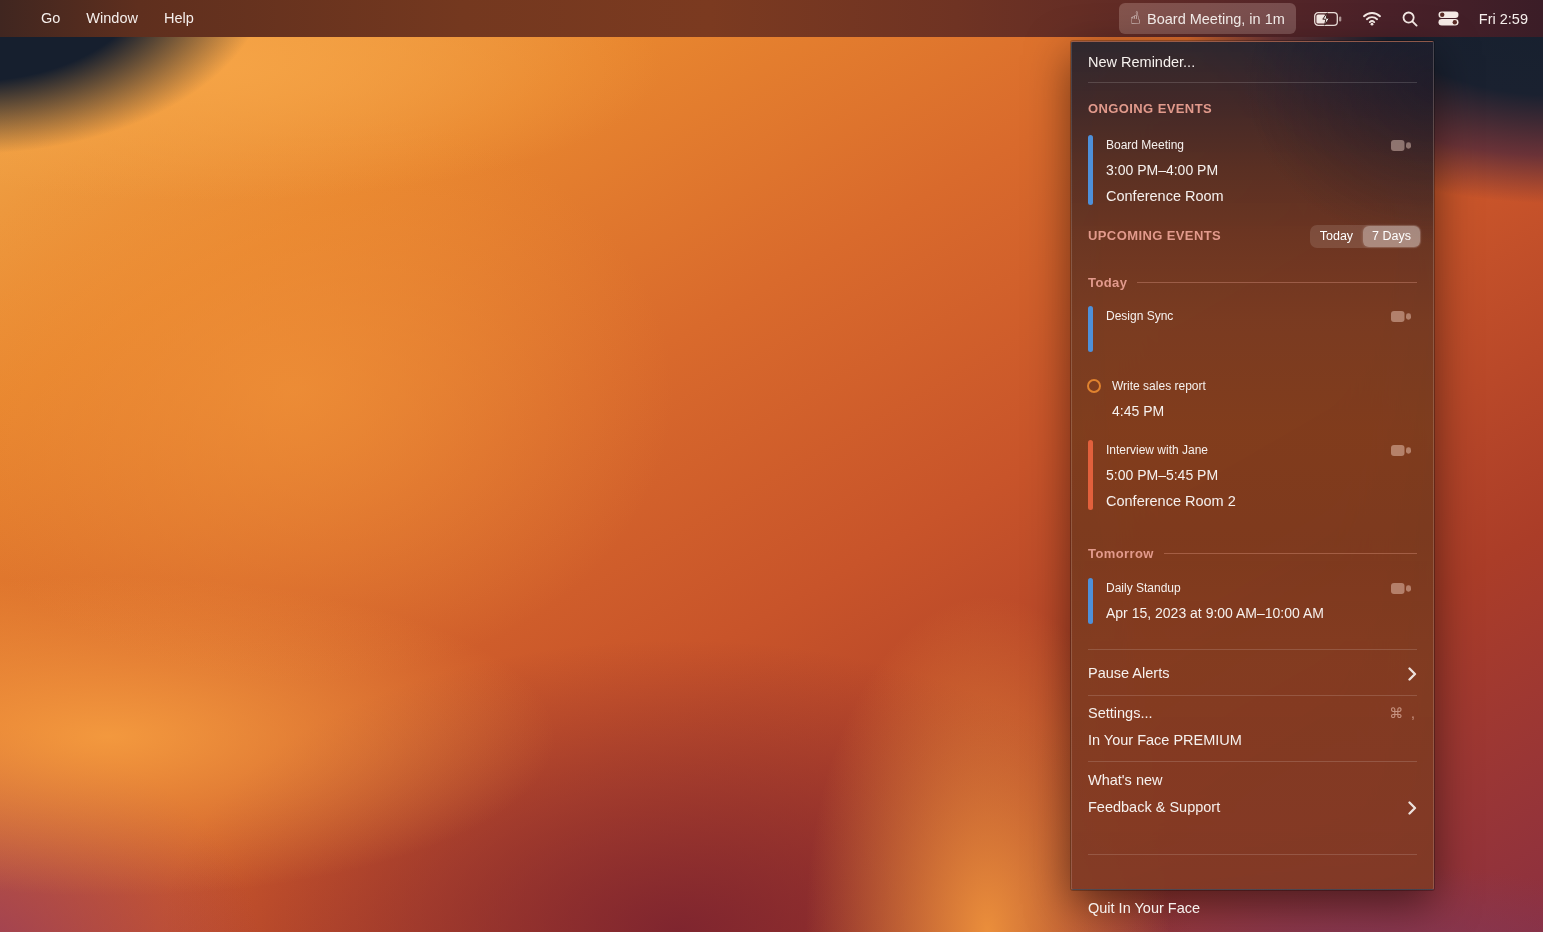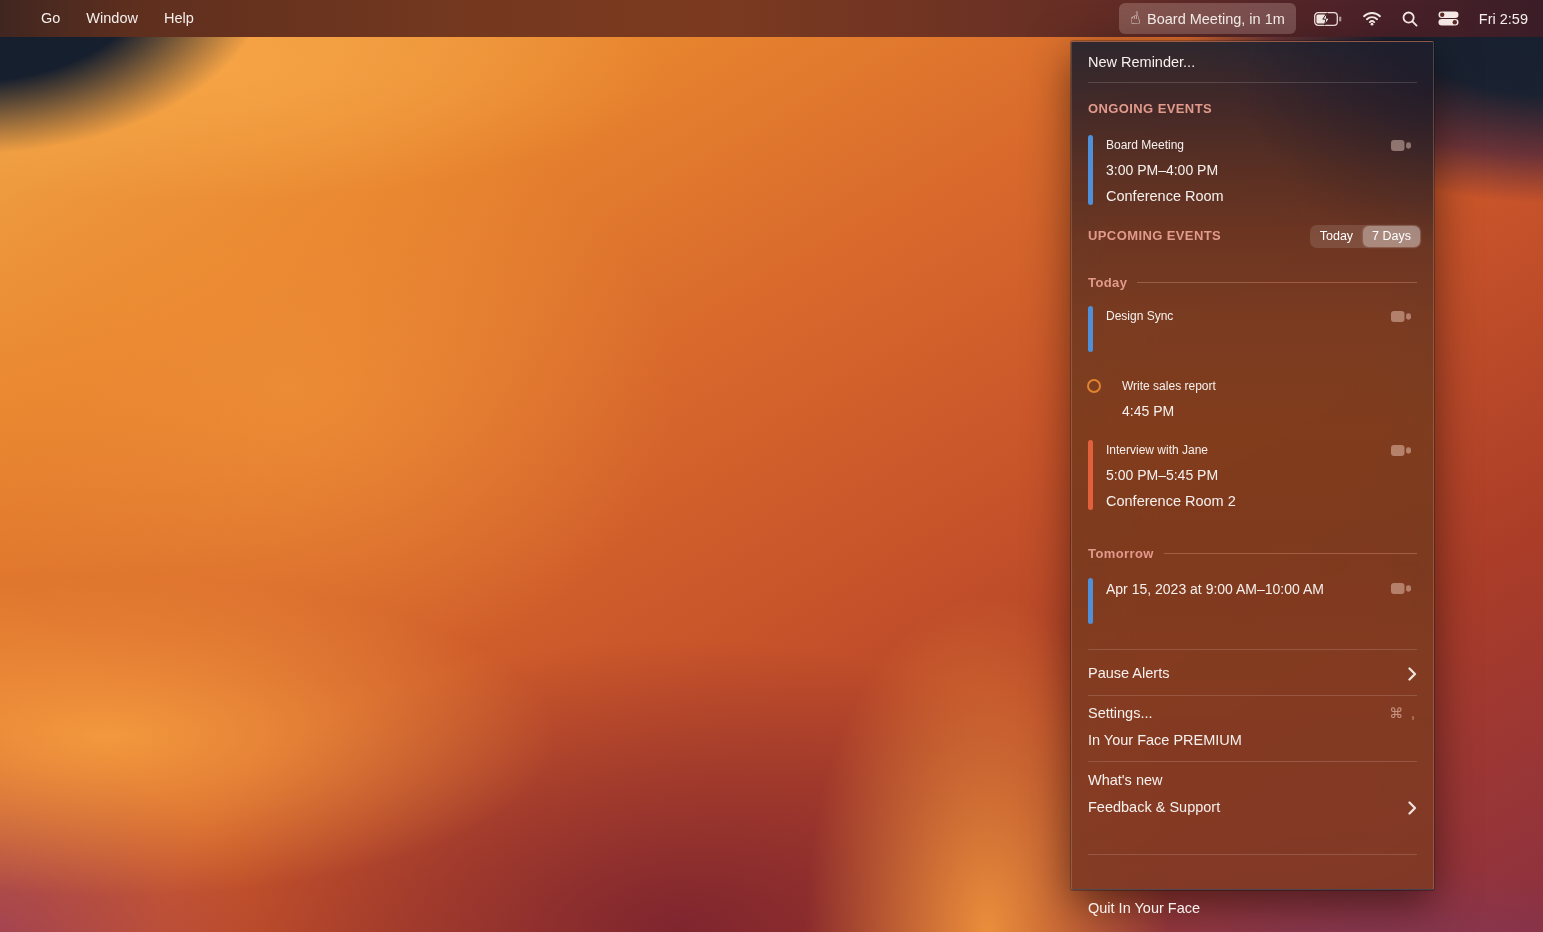--- a/index.html
+++ b/index.html
@@ -82,21 +82,21 @@
   
   .event-row { }
   .ebar { position:absolute; left:0; top:2px; bottom:3px; width:5px; border-radius:2.5px; }
   .bar-blue { background:var(--event-blue,#4e90d9); }
   .bar-red  { background:var(--event-red,#e2603c); }
   .rem-circle {
     position:absolute; left:-1px; top:5px; width:14px; height:14px;
     border:2.5px solid var(--reminder-orange,#e0832f); border-radius:50%;
   }
   .etext { margin-left:18px; }
-  .etext-reminder { margin-left:34px; }
+  .etext-reminder { margin-left:24px; }
   .etitle { font-size:12px; line-height:24px; font-weight:400; }
   .etime  { font-size:14px; line-height:27px; }
   .eloc   { font-size:14.5px; line-height:24px; }
   .vicon { position:absolute; right:5px; top:5px; opacity:.42; }
   .vicon svg rect, .vicon svg path { fill:#ffe1d4; }
 
   
   .toggle {
     position:absolute; right:12px; left:auto; top:183px; height:23px;
     display:flex; align-items:center; gap:1px;
@@ -230,20 +230,21 @@
   </div>
 
   <div class="p-section-header day-header" style="top:503px">
     <span>Tomorrow</span>
     <span class="hline"></span>
   </div>
 
   <div class="event-row" style="top:534px;height:51px">
     <span class="ebar bar-blue"></span>
     <div class="etext">
+      <div class="etitle">Daily Standup</div>
       <div class="etime">Apr 15, 2023 at 9:00 AM–10:00 AM</div>
     </div>
     <span class="vicon">
       <svg width="21" height="15" viewBox="0 0 21 15">
           <rect x="0" y="2" width="13.5" height="11" rx="3"></rect>
           <rect x="15" y="4.3" width="5" height="6.4" rx="2.4"></rect>
         </svg>
     </span>
   </div>
 

